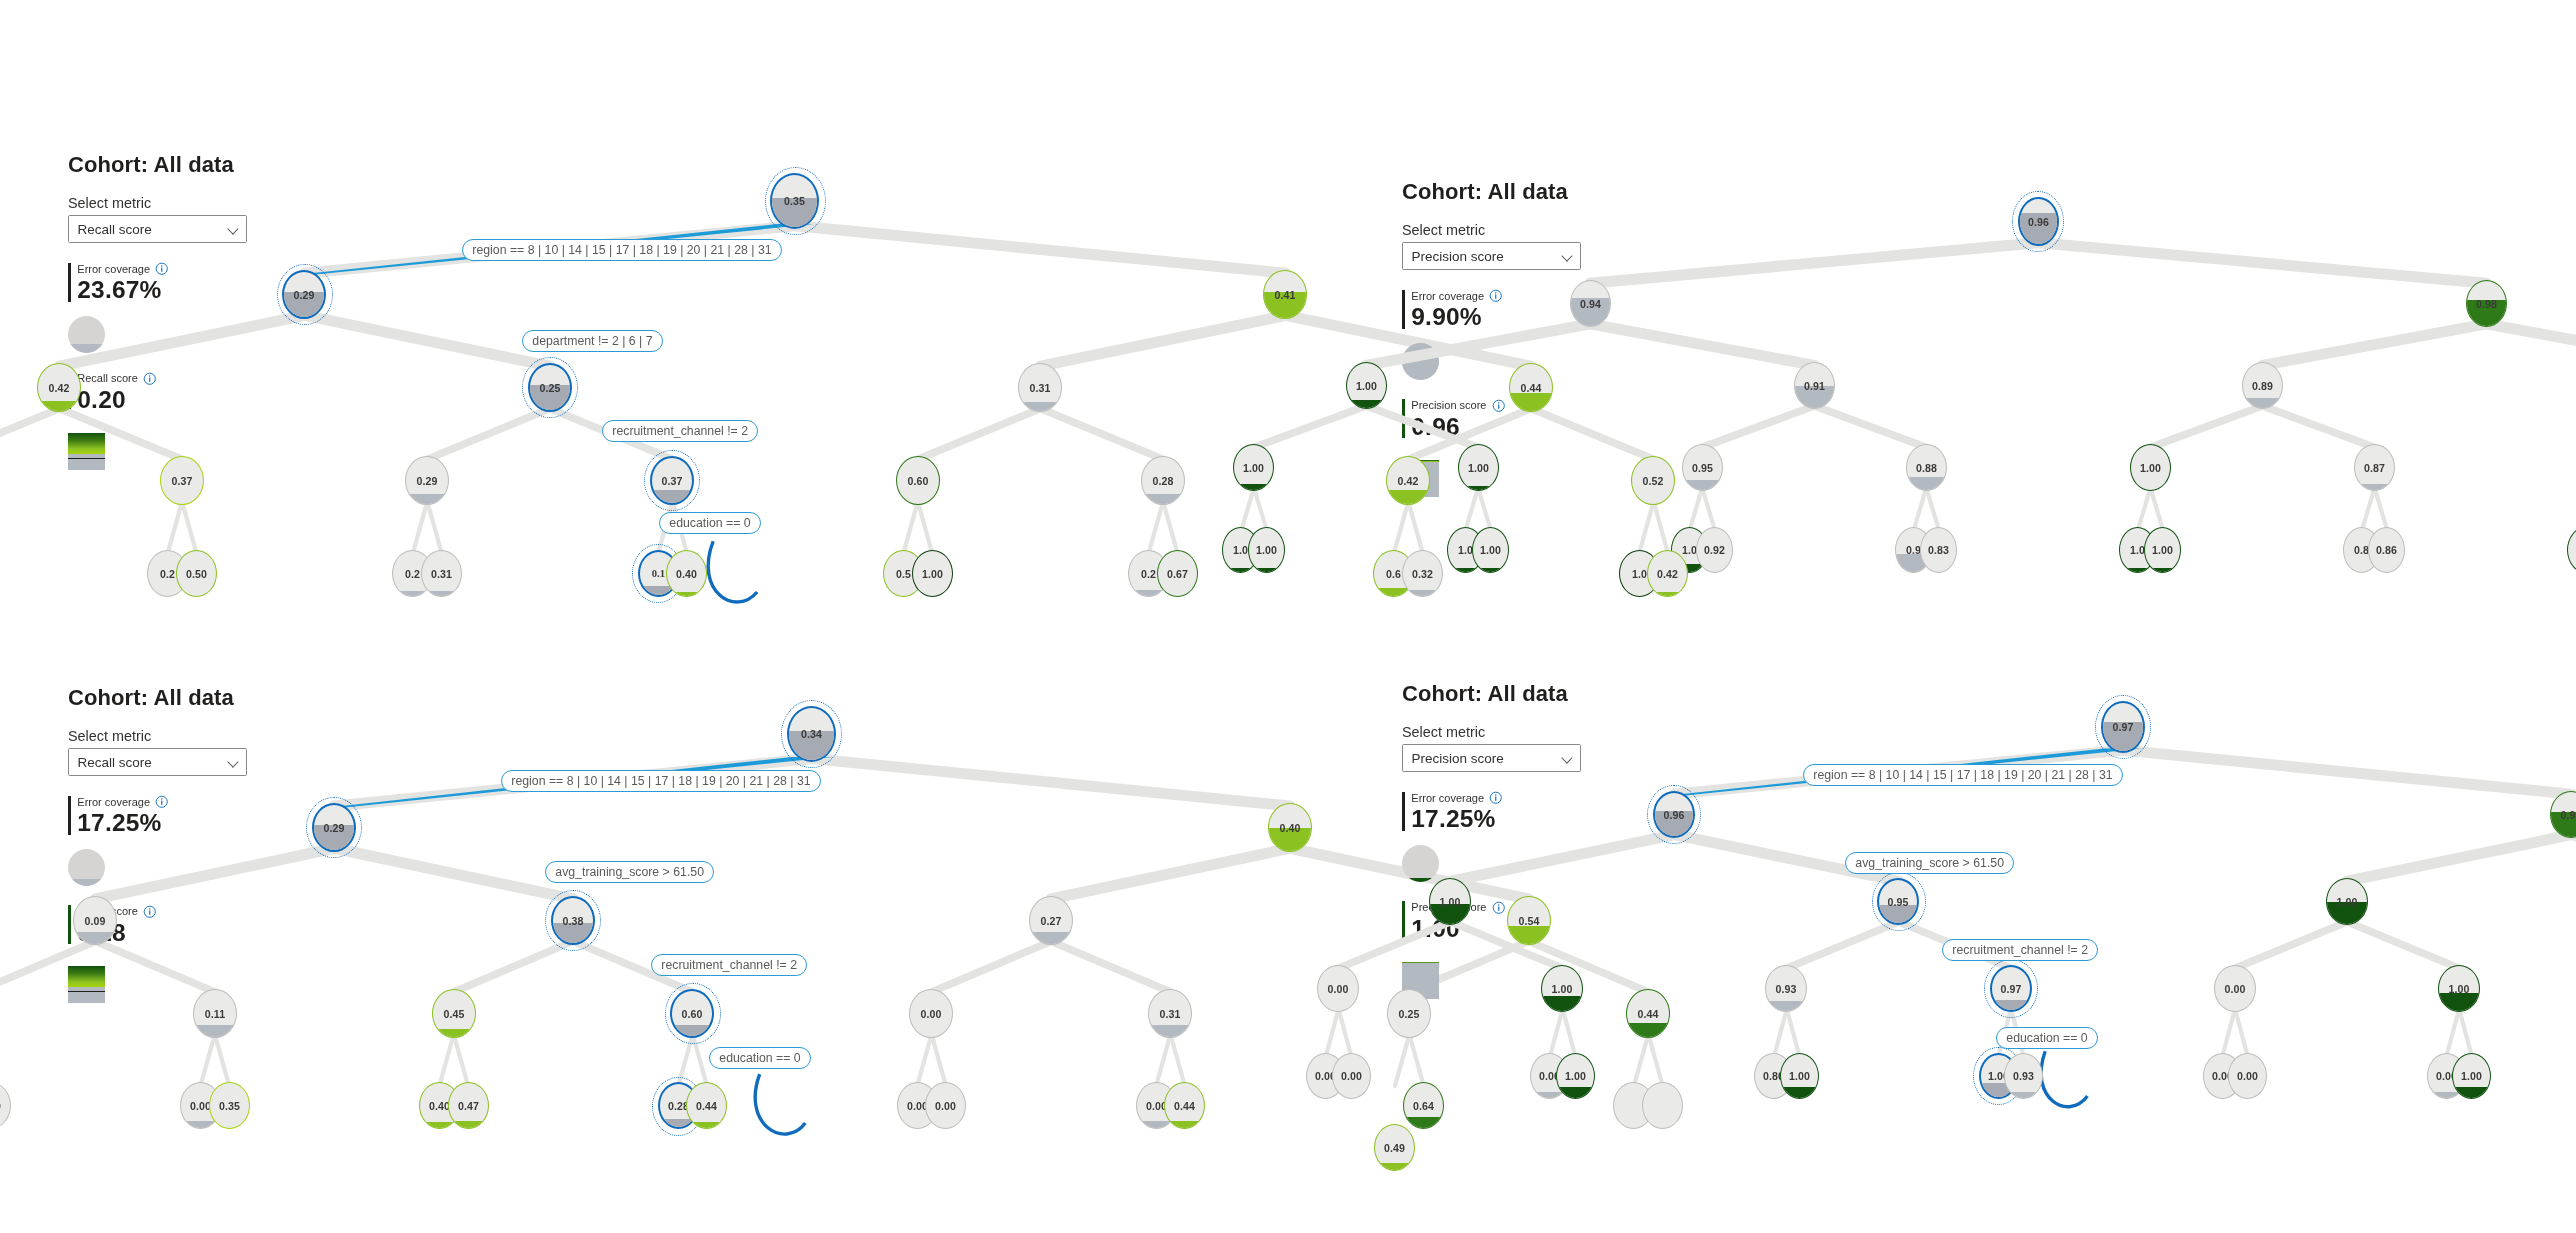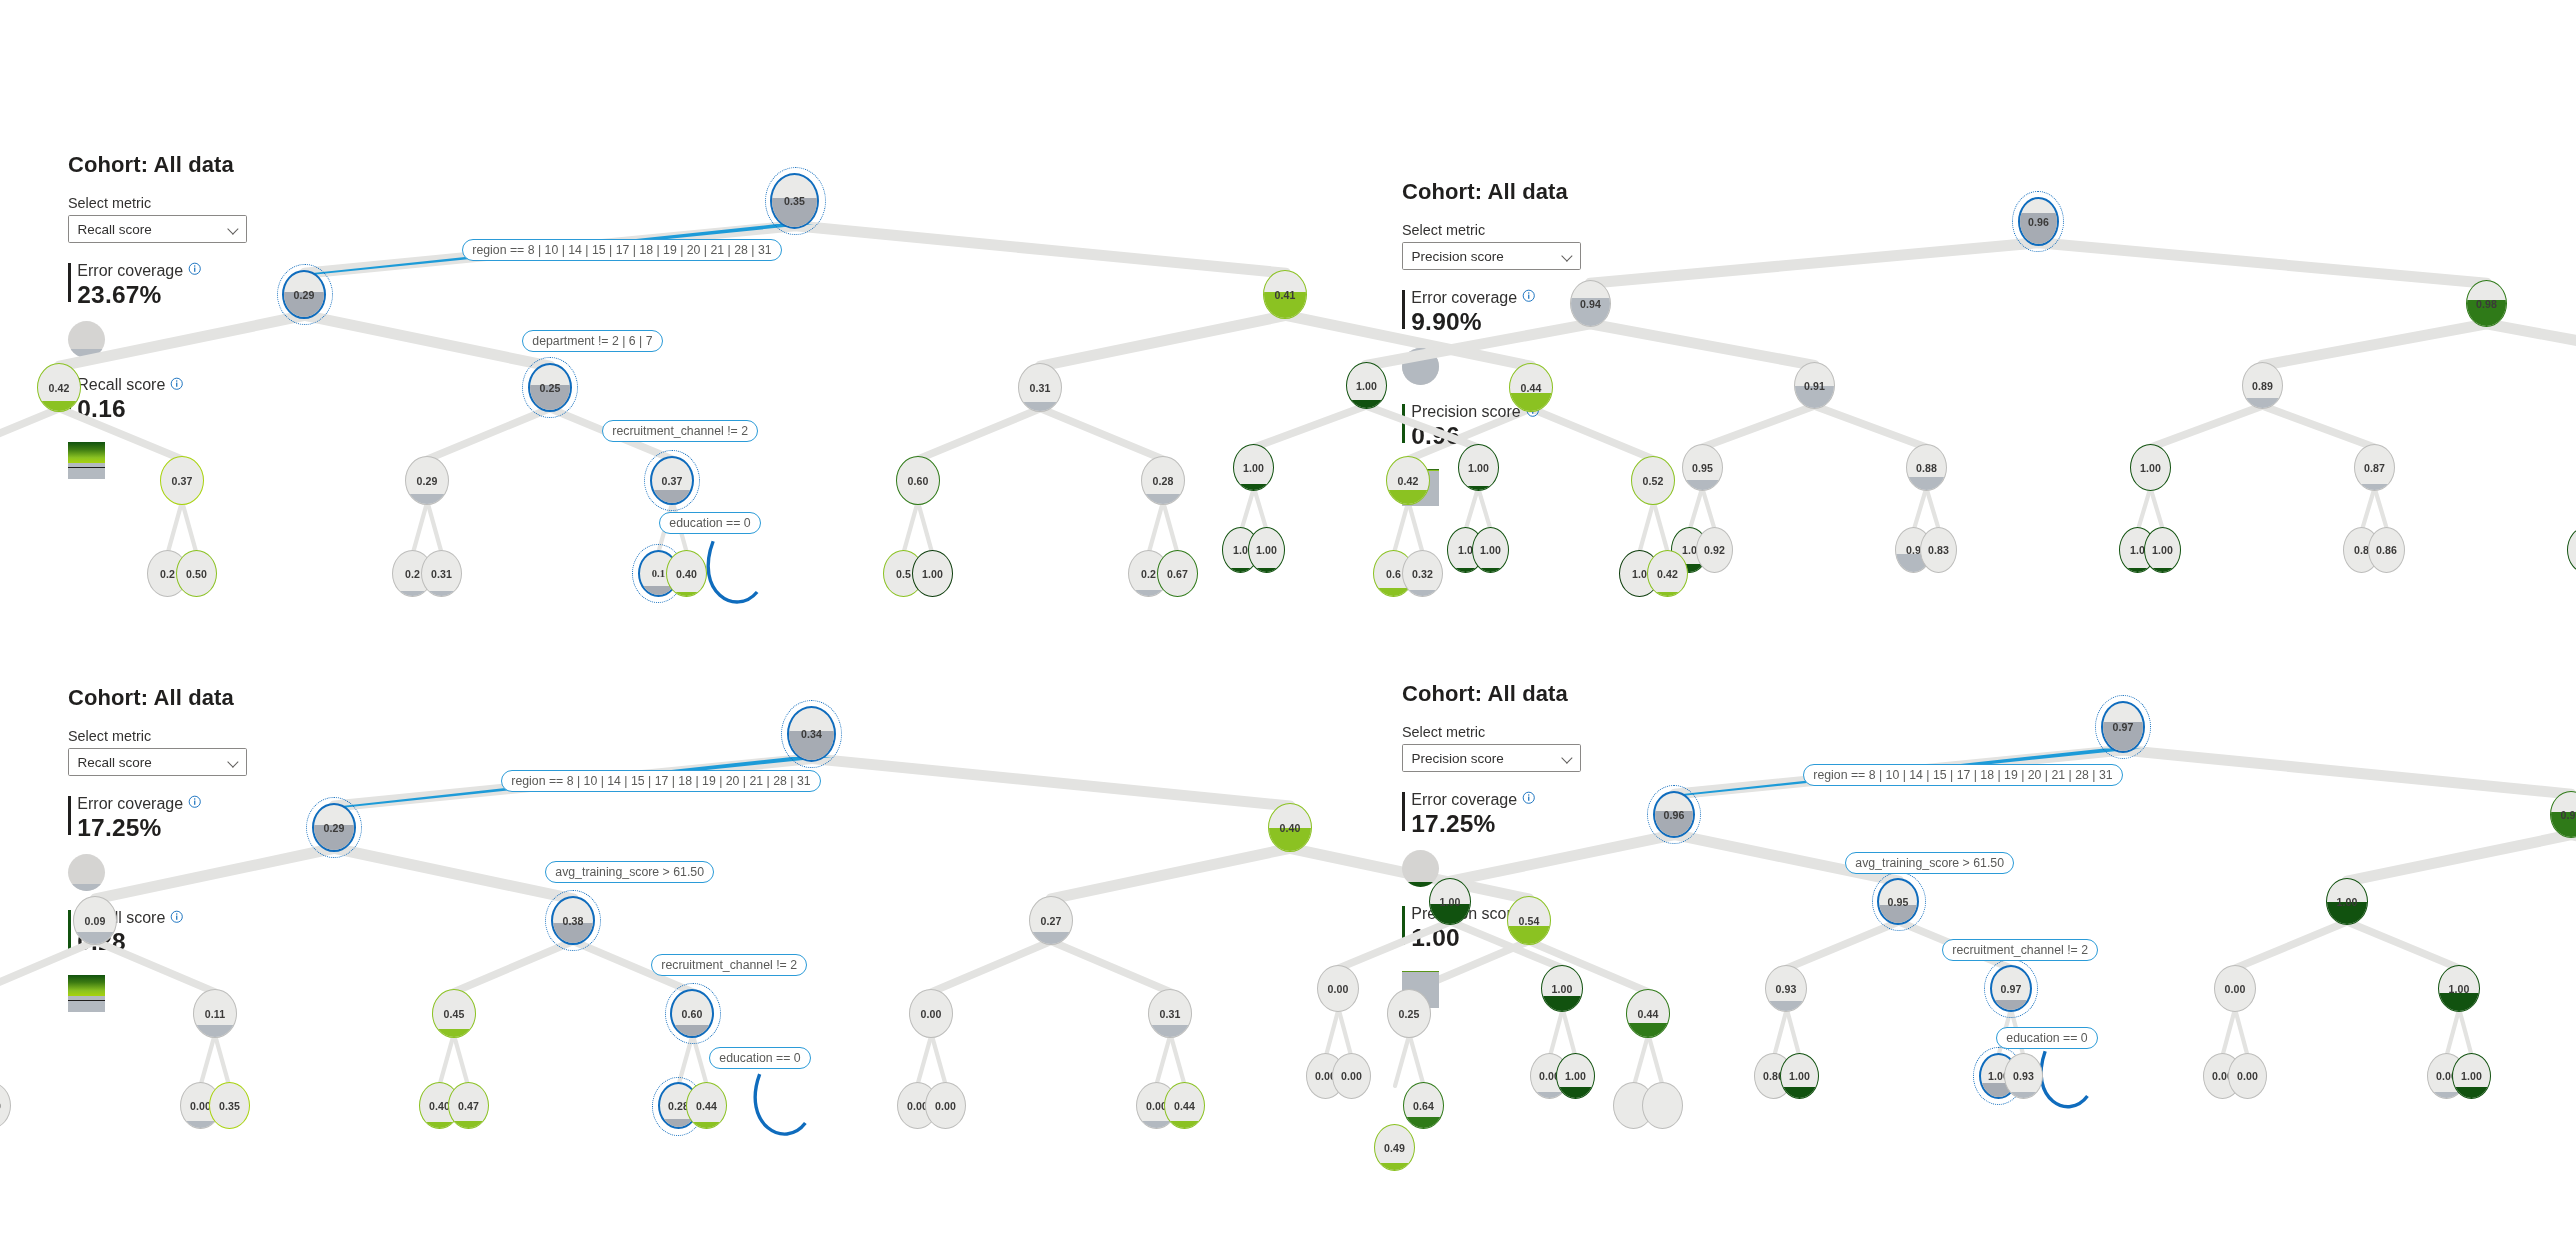--- a/index.html
+++ b/index.html
@@ -12,21 +12,21 @@
   .cohort-title{font-size:22px;font-weight:600;color:#201f1e;letter-spacing:0.1px;white-space:nowrap;}
   .select-label{font-size:14.4px;color:#323130;margin-top:17px;}
   .metric-select{margin-top:4.2px;width:179px;height:28px;border:0.8px solid #8a8886;background:#fff;border-radius:1.7px;
                  display:flex;align-items:center;padding:0 6.8px 0 8.5px;box-sizing:border-box;}
   .metric-select .val{font-size:13.5px;color:#323130;flex:1;white-space:nowrap;}
   .chev{width:11px;height:11px;position:relative;flex:0 0 auto;}
   .chev::before{content:"";position:absolute;left:0.8px;top:1.7px;width:6.8px;height:6.8px;border-right:1.4px solid #605e5c;border-bottom:1.4px solid #605e5c;transform:rotate(45deg);}
 
   .stat{margin-top:18.6px;position:relative;padding-left:9.3px;}
   .stat .bar{position:absolute;left:0;top:0.8px;width:3.4px;height:39px;}
-  .stat-label{font-size:16px;color:#323130;display:flex;align-items:flex-start;gap:5px;white-space:nowrap;}
+  .stat-label{font-size:11px;color:#323130;display:flex;align-items:center;gap:5px;white-space:nowrap;}
   .info-i{width:13.5px;height:13.5px;display:inline-block;}
   .stat-value{font-size:24.5px;font-weight:600;color:#201f1e;margin-top:0.8px;letter-spacing:0.2px;}
 
   .cov-circle{margin-top:12px;width:37px;height:37px;border-radius:50%;overflow:hidden;position:relative;background:#d5d4d2;}
   .cov-circle .fill{position:absolute;left:0;bottom:0;width:100%;background:#b3b9c0;}
 
   .legend-swatch{margin-top:18.6px;width:37px;height:37px;position:relative;overflow:hidden;}
   .legend-grad{position:absolute;left:0;top:0;width:100%;background:linear-gradient(to bottom,#11520f 0%,#3c7a12 35%,#8bc222 75%,#a8d30d 100%);}
   .legend-gray{position:absolute;left:0;bottom:0;width:100%;background:#b3b9c0;}
   .legend-rule{position:absolute;left:0;width:100%;height:1.7px;background:#201f1e;}
@@ -80,21 +80,21 @@
       <div class="stat-label">
         <span>Recall score</span>
         <span class="info-i">
           <svg viewBox="0 0 16 16" width="13.5" height="13.5">
               <circle cx="8" cy="8" r="6.6" fill="none" stroke="#0f6cbd" stroke-width="1.1"></circle>
               <circle cx="8" cy="4.7" r=".85" fill="#0f6cbd"></circle>
               <rect x="7.3" y="6.6" width="1.4" height="5" fill="#0f6cbd"></rect>
             </svg>
         </span>
       </div>
-      <div class="stat-value">0.16</div>
+      <div class="stat-value">0.20</div>
     </div>
     <div class="legend-swatch">
       <div class="legend-grad" style="height:58%"></div>
       <div class="legend-gray" style="height:42%"></div>
       <div class="legend-rule" style="top:68%"></div>
     </div>
   </div>
 
   <div class="tree" style="left:0;top:0;">
       <svg width="1269" height="592" viewBox="0 0 1500 700">

